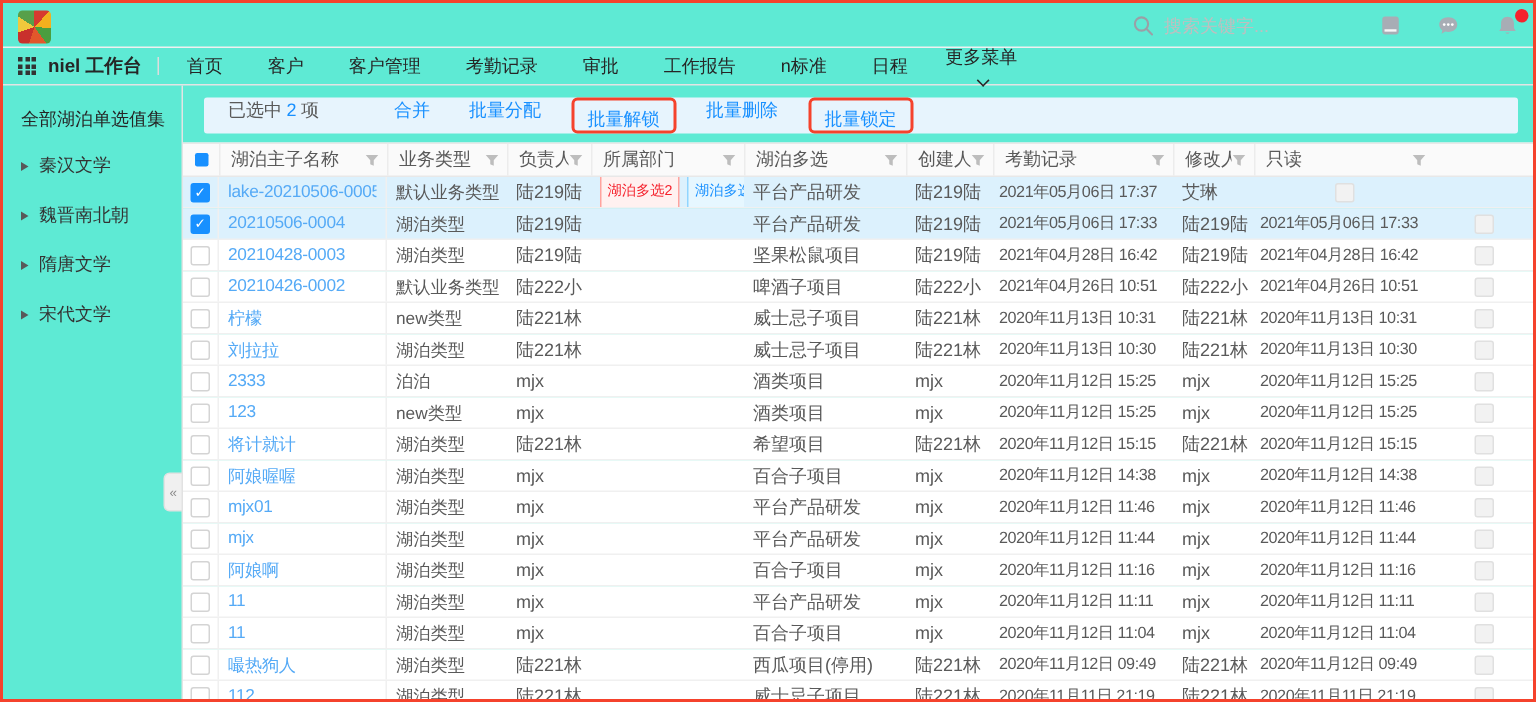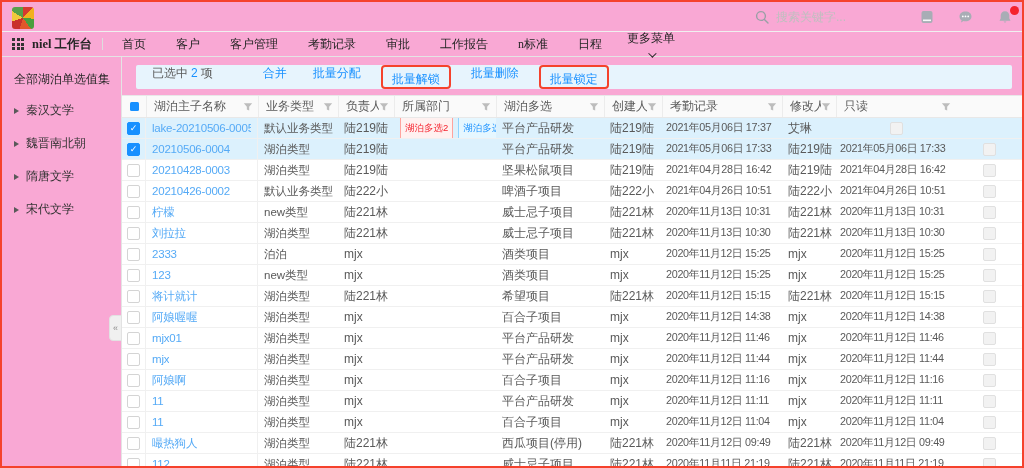--- a/index.html
+++ b/index.html
@@ -1,34 +1,34 @@
 <!DOCTYPE html>
 <html><head>
 <meta charset="utf-8">
 <style>
   * { margin:0; padding:0; box-sizing:border-box; }
   body { background:#888; font-family:"Liberation Sans", sans-serif; }
   .screen {
-    position:relative; width:1024px; height:468px; background:#f9a8d4;
+    position:relative; width:1024px; height:468px; background:#5eead4;
     border:2px solid #f5422c; overflow:hidden;
     font-family:"Liberation Sans", sans-serif; color:#262626;
   }
   
   .topbar { position:relative; height:30px; border-bottom:1px solid #f0f0f0; display:flex; align-items:center; padding:0 10px; }
   .logo { width:22px; height:22px; border-radius:3px; margin-top:2px;
     background:conic-gradient(#d63a2f 0 12%, #f2b01e 12% 26%, #4a9e3f 26% 40%, #e2572b 40% 55%, #c9302c 55% 70%, #f0c93c 70% 84%, #57a04a 84% 100%);
   }
   .search { position:absolute; left:752px; top:0; height:30px; display:flex; align-items:center; gap:7px; }
   .search input { border:none; outline:none; font-size:12px; width:120px; color:#595959; background:transparent; font-family:"Liberation Sans",sans-serif; }
   .search input::placeholder { color:#bfbfbf; }
   .top-icons { position:absolute; right:10px; top:0; height:30px; display:flex; align-items:center; gap:24px; }
   .ticon { position:relative; width:15px; height:15px; display:flex; align-items:center; justify-content:center; }
   .badge { position:absolute; top:-4px; right:-7px; width:9px; height:9px; border-radius:50%; background:#f5222d; }
   
-  .navbar { height:25px; border-bottom:1px solid #e4e4e4; display:flex; align-items:center; padding:0 10px; font-size:12px;font-family:Liberation Serif, serif; }
+  .navbar { height:25px; border-bottom:1px solid #e4e4e4; display:flex; align-items:center; padding:0 10px; font-size:12px; }
   .grid-icon { display:grid; grid-template-columns:repeat(3,3px); grid-template-rows:repeat(3,3px); gap:1.5px; margin-right:8px; }
   .grid-icon i { background:#333; }
   .workspace { font-weight:bold; font-size:12.5px; margin-right:10px; white-space:nowrap; }
   .nav-sep { width:1px; height:12px; background:#ddd; margin-right:4px; }
   .nav-items { display:flex; align-items:center; }
   .nav-item { padding:0 15px; color:#262626; cursor:pointer; white-space:nowrap; }
   .more-menu { display:flex; align-items:center; gap:5px; padding:0 10px; cursor:pointer;flex-direction:column; }
   .chev { width:6px; height:6px; border-right:1.5px solid #262626; border-bottom:1.5px solid #262626; transform:rotate(45deg) translateY(-2px); }
   
   .bodywrap { display:flex; height:413px; }

